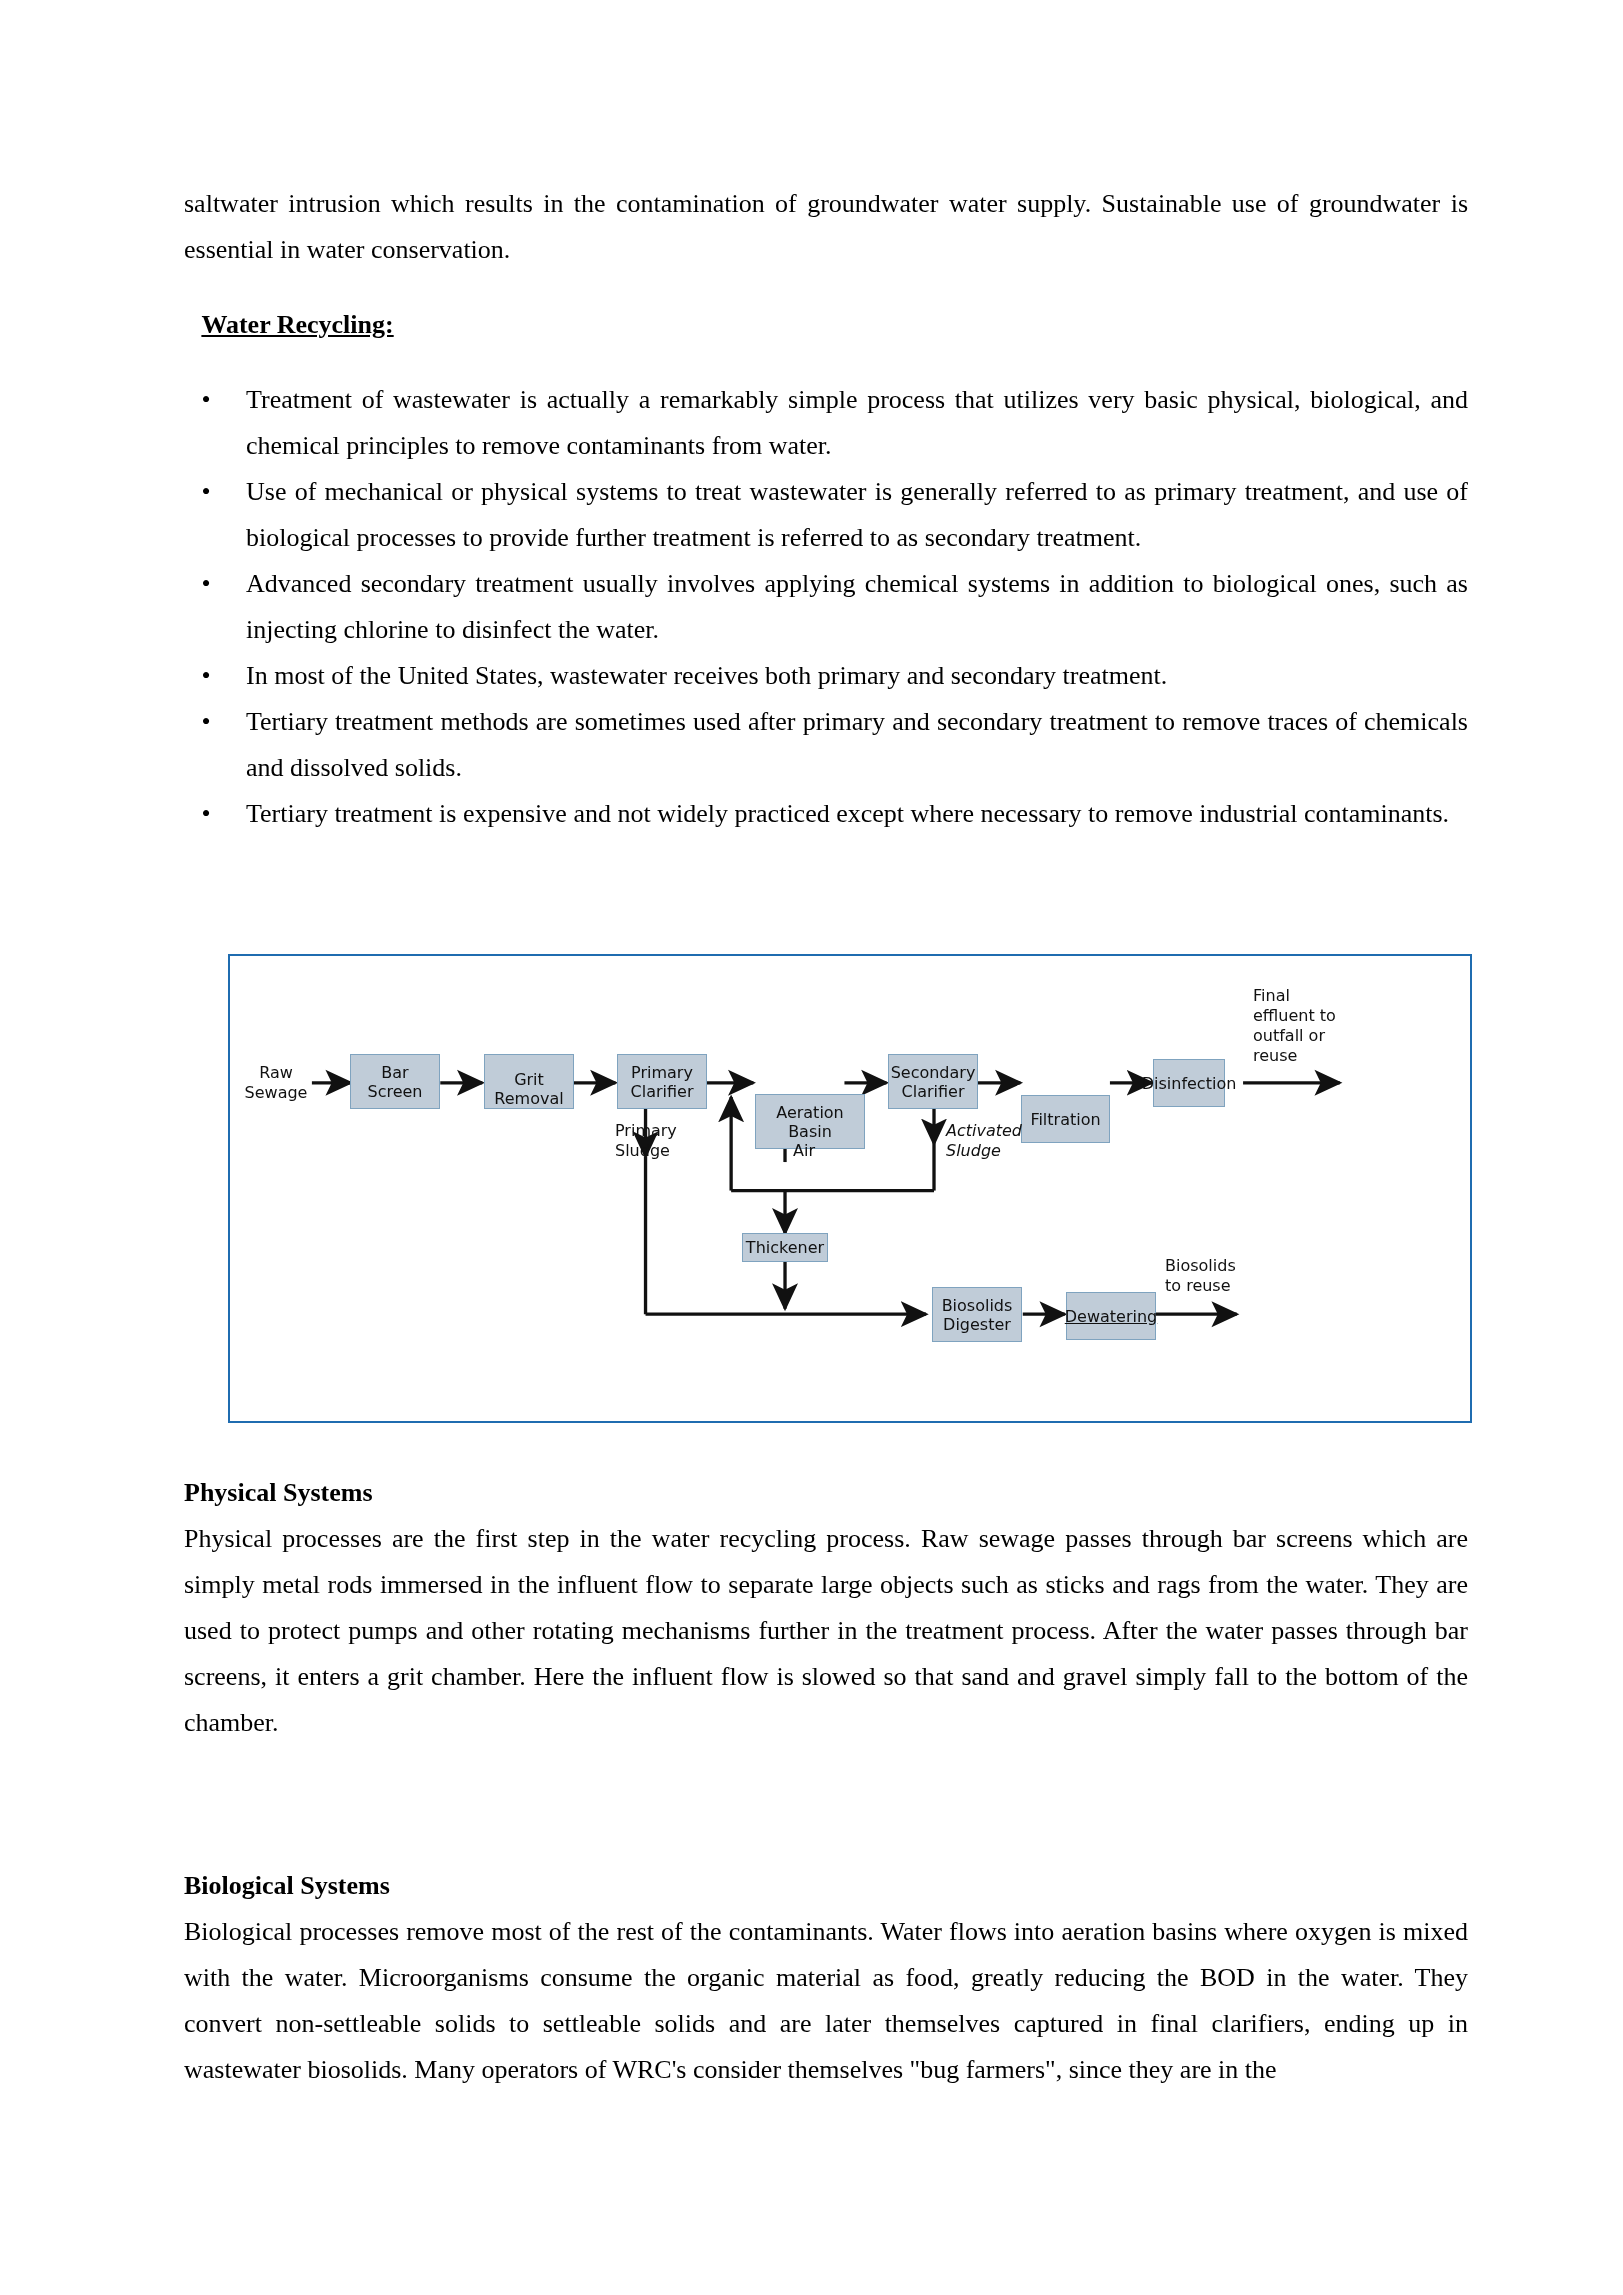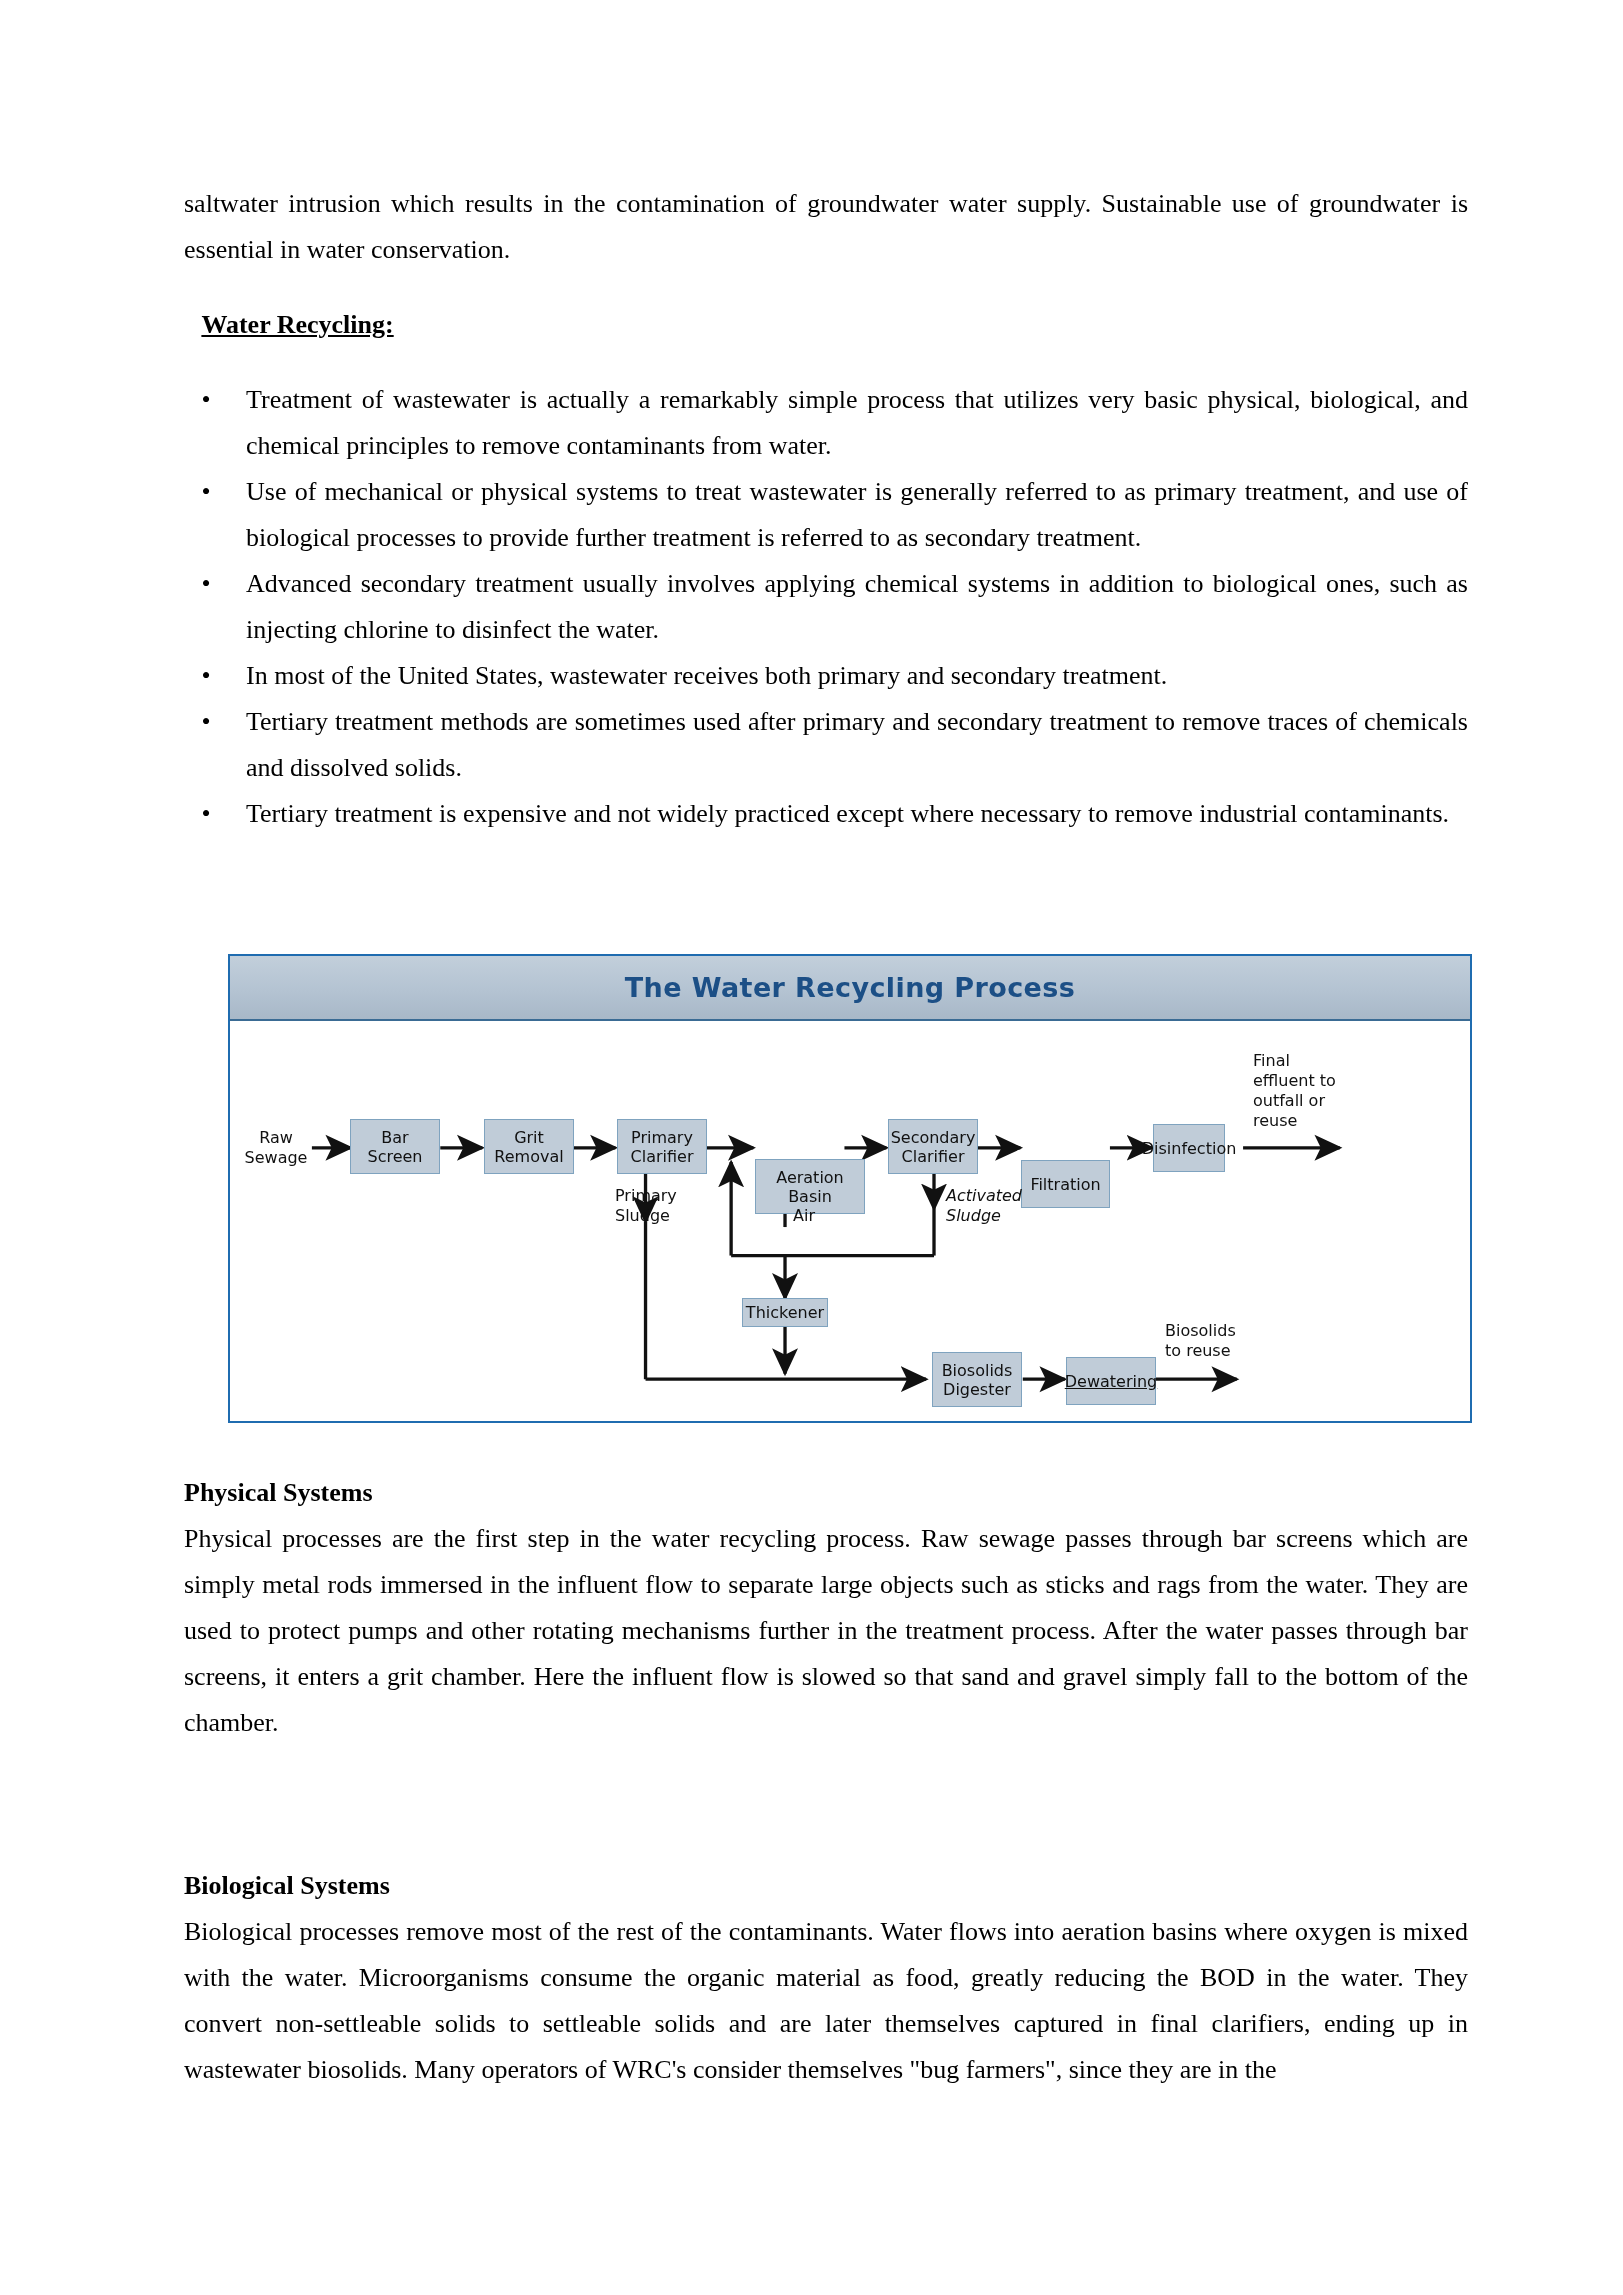--- a/index.html
+++ b/index.html
@@ -175,23 +175,20 @@
       </li>
       <li>
         <span class="bullet-dot">•</span>
         <span class="li-text">Tertiary treatment is expensive and not widely practiced except where necessary to remove industrial contaminants.</span>
       </li>
     </ul>
 
   </div>
 
   <div class="diagram">
-    <div class="diagram-header">
-      <div class="diagram-title">The Water Recycling Process</div>
-    </div>
 
     <div class="diagram-canvas">
 
       <svg width="1240" height="401" viewBox="0 0 1564 506">
         <defs>
           <marker id="ah" markerWidth="9" markerHeight="9" refX="7.6" refY="4.5" orient="auto" markerUnits="strokeWidth">
             <path d="M0,0.6 L8.4,4.5 L0,8.4 L1.9,4.5 Z" fill="#111111"></path>
           </marker>
         </defs>
         <g stroke="#111111" stroke-width="4.2" fill="none">
@@ -234,21 +231,21 @@
           <line x1="1000" y1="452" x2="1053" y2="452" marker-end="url(#ah)"></line>
 
           <line x1="1168" y1="452" x2="1270" y2="452" marker-end="url(#ah)"></line>
         </g>
       </svg>
 
       <div class="fbox" style="left:120px; top:98px; width:90px; height:55px;">
         <span>Bar<br>Screen</span>
       </div>
 
-      <div class="fbox" style="left:254px; top:98px; width:90px; height:55px;">
+      <div class="fbox" style="left:254px; top:98px; width:90px; height:55px;align-items:flex-end;">
         <span>Grit<br>Removal</span>
       </div>
 
       <div class="fbox" style="left:387px; top:98px; width:90px; height:55px;">
         <span>Primary<br>Clarifier</span>
       </div>
 
       <div class="fbox" style="left:525px; top:98px; width:110px; height:55px;margin-top:40px;">
         <span>Aeration<br>Basin</span>
       </div>

